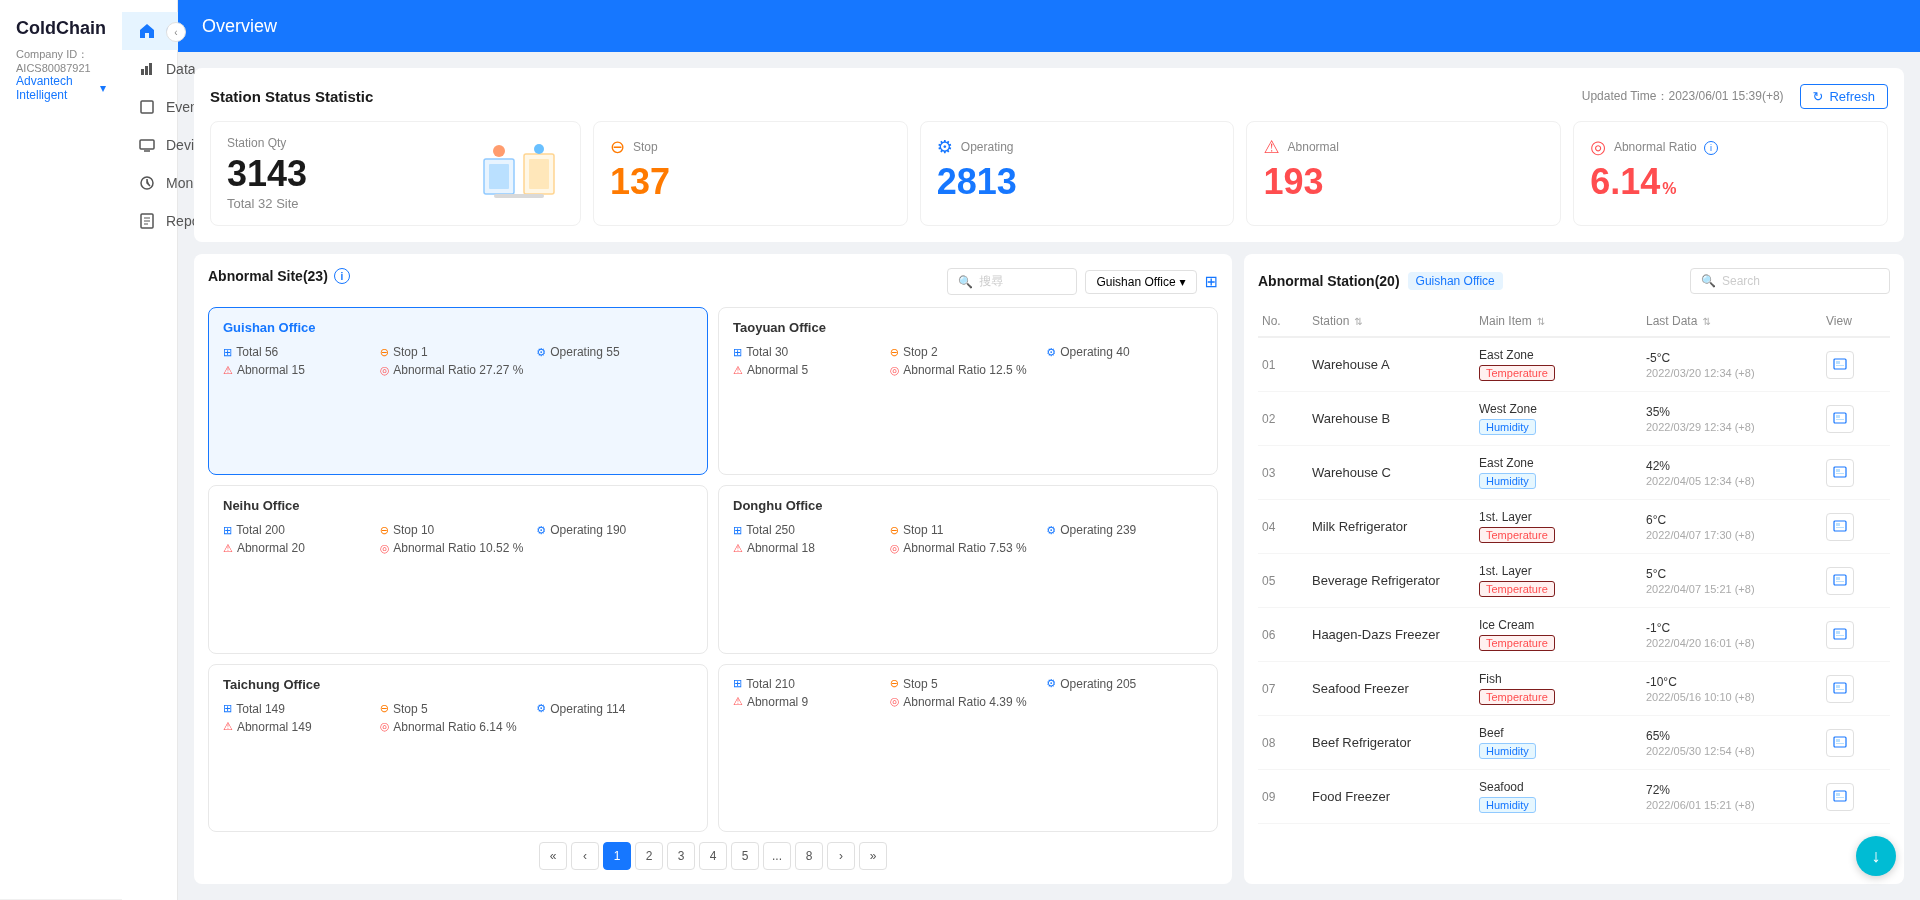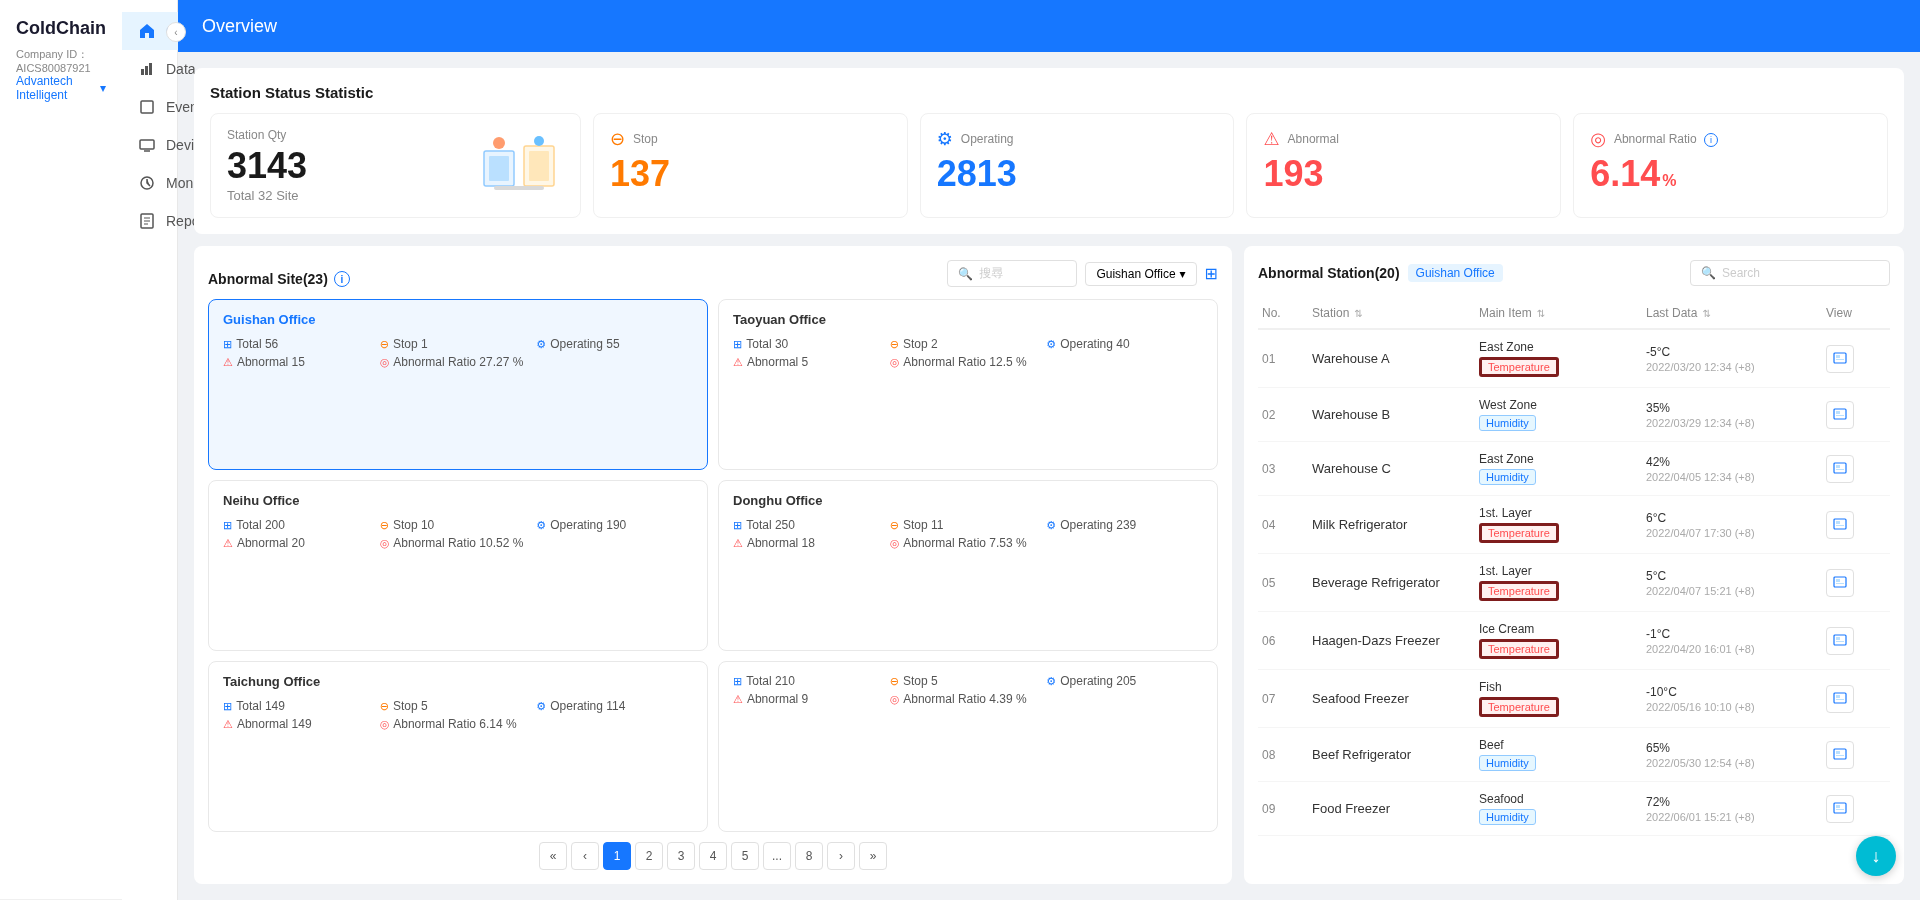--- a/index.html
+++ b/index.html
@@ -221,21 +221,21 @@
       flex: 1;
       background: #fff;
       border-radius: 8px;
       padding: 14px;
       display: flex;
       flex-direction: column;
       overflow: hidden;
     }
     .panel-header {
       display: flex;
-      align-items: flex-end;
+      align-items: flex-start;
       justify-content: space-between;
       margin-bottom: 12px;
     }
     .panel-title {
       font-size: 14px;
       font-weight: 600;
       color: #1a1a1a;
       display: flex;
       align-items: center;
       gap: 6px;
@@ -394,21 +394,21 @@
     .station-col { font-weight: 500; color: #333; }
     .main-item-col { display: flex; flex-direction: column; gap: 3px; }
     .item-name { color: #333; font-size: 12px; }
     .item-tag {
       display: inline-block;
       padding: 1px 6px;
       border-radius: 3px;
       font-size: 11px;
       width: fit-content;
     }
-    .item-tag.temp { background: #fff1f0; color: #ff4d4f; border: 3px solid #7f1d1d; }
+    .item-tag.temp { background: #fff1f0; color: #ff4d4f; border: 1px solid #7f1d1d; }
     .item-tag.humi { background: #e6f7ff; color: #1677ff; border: 1px solid #91caff; }
     .last-data-col { font-size: 12px; color: #333; }
     .last-data-date { font-size: 11px; color: #aaa; margin-top: 2px; }
     .view-btn {
       width: 28px;
       height: 28px;
       border: 1px solid #e0e0e0;
       border-radius: 4px;
       display: flex;
       align-items: center;
@@ -538,20 +538,27 @@
 
   <div class="topbar">
     <span class="topbar-title">Overview</span>
   </div>
 
   <div class="content">
 
     <div class="station-status-section">
       <div class="section-header">
         <span class="section-title">Station Status Statistic</span>
+        <div style="display:flex;align-items:center;gap:16px;">
+          <span class="updated-time">Updated Time：2023/06/01 15:39(+8)</span>
+          <button class="refresh-btn">
+            <span>↻</span>
+            <span>Refresh</span>
+          </button>
+        </div>
       </div>
 
       <div class="stats-cards">
 
         <div class="stat-card stat-card-main">
           <div>
             <div class="stat-label">Station Qty</div>
             <div class="stat-value">3143</div>
             <div class="stat-sub">Total 32 Site</div>
           </div>

